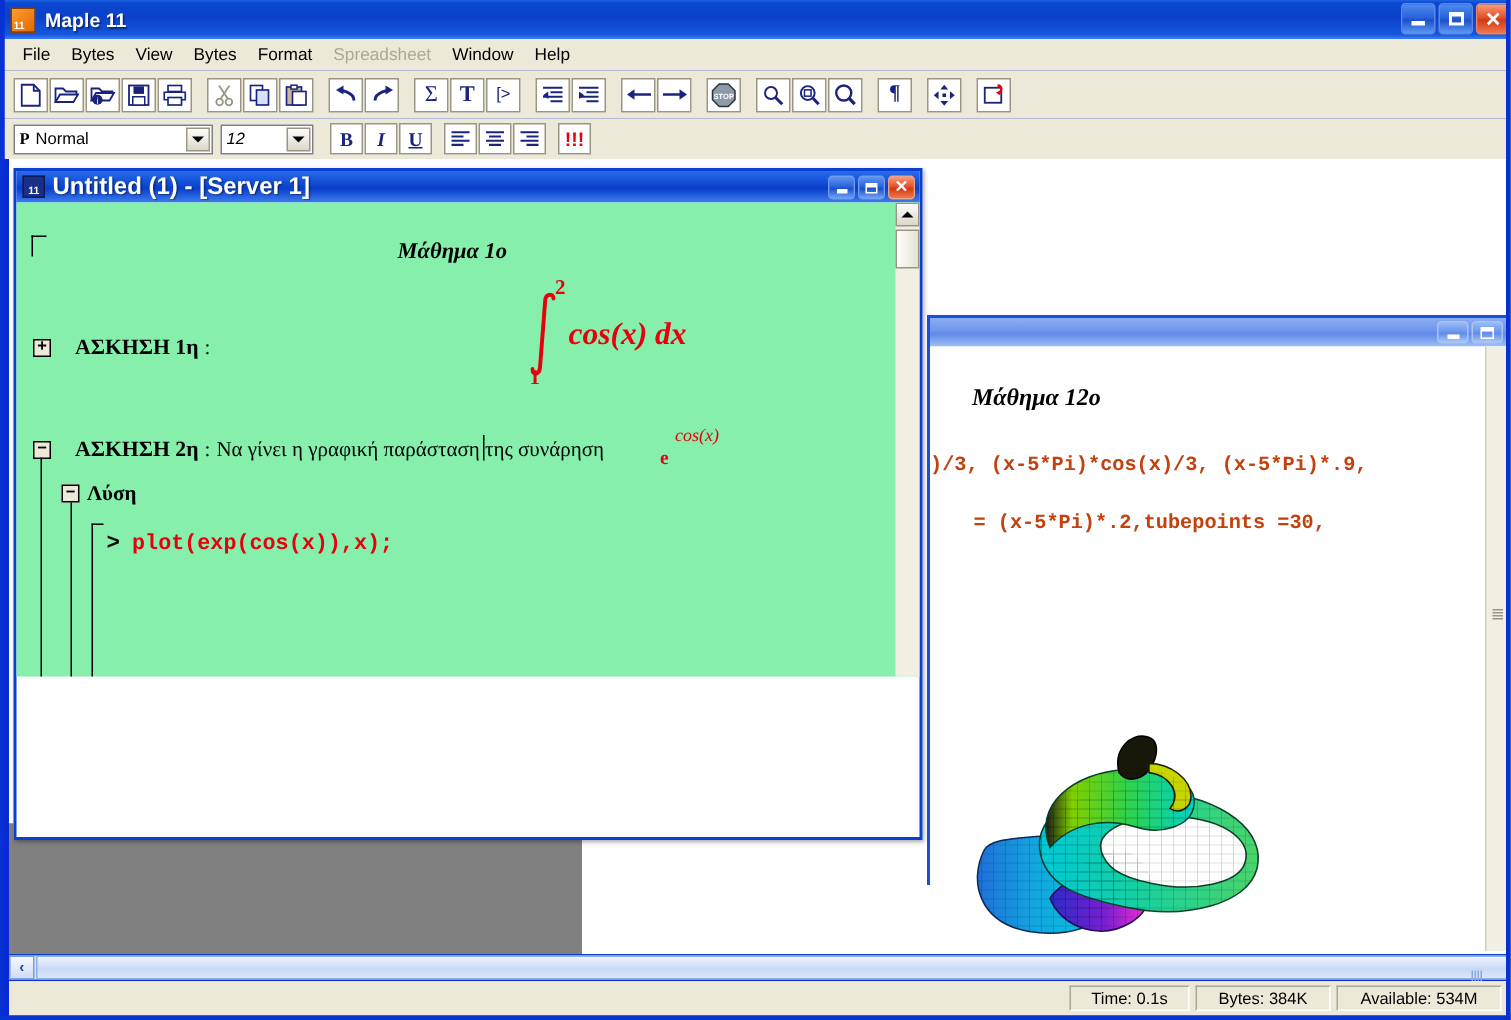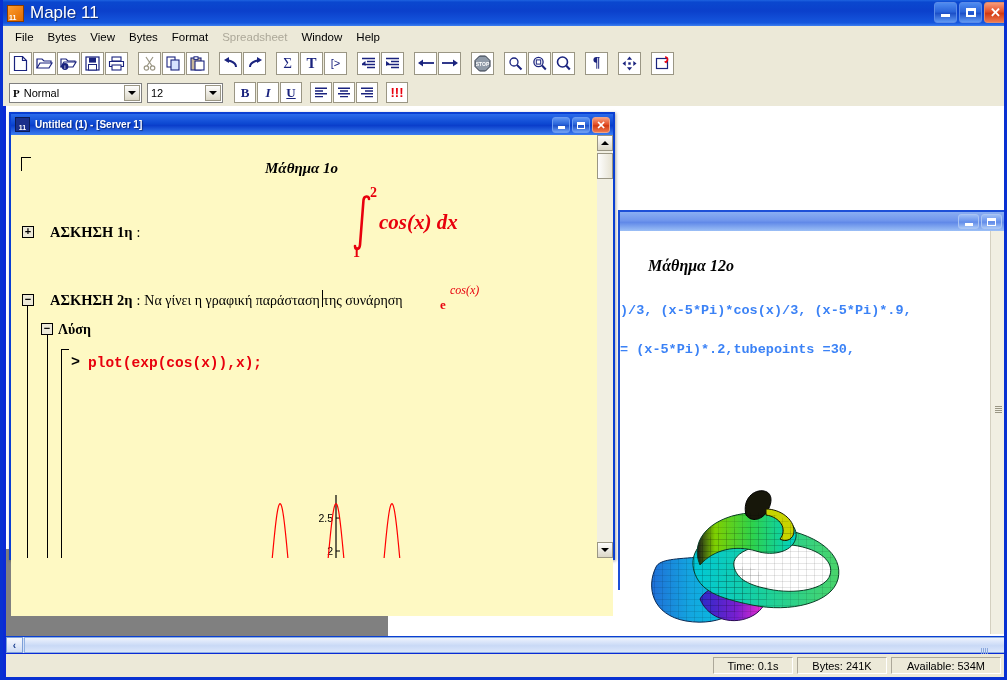--- a/index.html
+++ b/index.html
@@ -31,21 +31,21 @@
   }
   #main-titlebar .tb-icon {
     width: 17px; height: 17px;
     background: linear-gradient(135deg,#ff9d2e,#e06a00);
     border: 1px solid #8a3d00;
     display: flex; align-items: flex-end; justify-content: flex-start;
     font-size: 7px; color: #fff; font-weight: bold;
     padding: 0 0 0 1px; line-height: 7px;
   }
   #main-titlebar .tb-title {
-    color: #fff; font-size: 17px; font-weight: normal;
+    color: #fff; font-size: 13px; font-weight: bold;
     margin-left: 6px;
     text-shadow: 1px 1px 1px rgba(0,0,0,.45);
   }
   .winbtns { position: absolute; right: 3px; top: 2px; display: flex; gap: 2px; }
   .wbtn {
     width: 23px; height: 21px; border-radius: 3px;
     border: 1px solid #5a8ae8;
     display: flex; align-items: center; justify-content: center;
     color: #fff; font-size: 11px; font-weight: bold;
   }
@@ -174,21 +174,21 @@
   .wbtn-sm .glyph-max { width: 9px; height: 8px; border: 1px solid #fff; border-top-width: 3px; }
   #bgwin-body { position: relative; height: 403px; background: #fff; overflow: hidden; }
   #bgwin .heading {
     position: absolute; left: 28px; top: 26px;
     font-family: "Liberation Serif", serif;
     font-size: 16px; font-weight: bold; font-style: italic; color: #000;
   }
   #bgwin .code {
     position: absolute;
     font-family: "Liberation Mono", monospace;
-    font-size: 13.5px; color: #3b82f6; font-weight: bold;
+    font-size: 13.5px; color: #c2410c; font-weight: bold;
     white-space: pre;
   }
   #bgwin-vsb {
     position: absolute; right: 0; top: 19px;
     width: 15px; height: 403px;
     background: #f1efe2;
     border-left: 1px solid #d4d0c0;
   }
   #bgwin-vsb .grip {
     position: absolute; left: 4px; top: 175px;
@@ -215,21 +215,21 @@
   }
   #docwin-title .dwicon {
     width: 15px; height: 15px;
     background: #1a2f8a;
     border: 1px solid #0a1b55;
     color: #fff; font-size: 7px; font-weight: bold;
     display: flex; align-items: flex-end; justify-content: center;
     line-height: 7px;
   }
   #docwin-title .dwtitle {
-    color: #fff; font-size: 10px; font-weight: bold; margin-left: 5px;
+    color: #fff; font-size: 16px; font-weight: bold; margin-left: 5px;
     text-shadow: 1px 1px 1px rgba(0,0,0,.4);
   }
   #docwin-title .dwbtns { position: absolute; right: 3px; top: 3px; display: flex; gap: 2px; }
   .wbtn-md {
     width: 18px; height: 16px; border-radius: 3px;
     border: 1px solid #6c9bf0;
     display: flex; align-items: center; justify-content: center;
     color: #fff;
   }
   .wbtn-md.min, .wbtn-md.max {
@@ -238,22 +238,22 @@
   .wbtn-md.close {
     background: linear-gradient(180deg,#f79b7a 0%, #e4512a 45%, #d23a12 55%, #f0784e 100%);
     border-color: #eda287;
   }
   .wbtn-md .glyph-min { width: 7px; height: 3px; background: #fff; margin-top: 5px; }
   .wbtn-md .glyph-max { width: 8px; height: 7px; border: 1px solid #fff; border-top-width: 3px; }
   .wbtn-md .glyph-x { font-size: 11px; line-height: 10px; font-weight: bold; }
 
   #docwin-body {
     position: relative;
-    width: 602px; height: 481px;
-    background: #fef9c3;
+    width: 602px; height: 316px;
+    background: #86efac;
     overflow: hidden;
   }
   #doc-canvas {
     position: absolute; left: 0; top: 0;
     width: 586px; height: 423px;
     overflow: hidden;
   }
   #docwin-vsb {
     position: absolute; right: 0; top: 0;
     width: 16px; height: 423px;
@@ -566,21 +566,21 @@
   </div>
 
   <div id="toolbar2">
     <div class="combo" style="width:133px;">
       <span style="font-family:'Liberation Serif',serif;font-weight:bold;font-size:11px;margin-right:4px;">P</span>
       <span>Normal</span>
       <span class="arrowbox">
           <span class="tri-down"></span>
         </span>
     </div>
-    <div class="combo" style="width:76px;">
+    <div class="combo" style="width:62px;font-style:italic;">
       <span>12</span>
       <span class="arrowbox">
           <span class="tri-down"></span>
         </span>
     </div>
 
     <div style="width:6px"></div>
 
     <div class="fbtn">
         <span style="font-family:'Liberation Serif',serif;">B</span>
@@ -633,21 +633,21 @@
         <div class="wbtn-sm">
             <span class="glyph-min"></span>
           </div>
         <div class="wbtn-sm">
             <span class="glyph-max"></span>
           </div>
       </div>
       <div id="bgwin-body">
         <div class="heading">Μάθημα 12ο</div>
         <div class="code" style="left:0px;  top:72px;">)/3, (x-5*Pi)*cos(x)/3, (x-5*Pi)*.9,</div>
-        <div class="code" style="left:0px;  top:111px;">= (x-5*Pi)*.2,tubepoints =30,</div>
+        <div class="code" style="left:0px;  top:111px;padding-left:29px;">= (x-5*Pi)*.2,tubepoints =30,</div>
 
         <svg id="tubeplot" width="280" height="150" viewBox="0 0 280 150">
           <defs>
             <linearGradient id="gTopGreen" x1="0" y1="0" x2="1" y2="0">
               <stop offset="0%" stop-color="#1a1a1a"></stop>
                 <stop offset="18%" stop-color="#7fd000"></stop>
               <stop offset="55%" stop-color="#2fd24a"></stop>
                 <stop offset="100%" stop-color="#00d2c8"></stop>
             </linearGradient>
             <linearGradient id="gRing" x1="0" y1="0" x2="1" y2="0">
@@ -828,17 +828,17 @@
   <div id="mdi-hsb">
     <div class="hsb-left">‹</div>
     <div class="hsb-track">
       <span class="hsb-grip"><i></i><i></i><i></i><i></i></span>
     </div>
   </div>
 
   <div id="statusbar">
     <div class="sb-spacer"></div>
     <div class="sb-panel" style="min-width:80px;">Time:  0.1s</div>
-    <div class="sb-panel" style="min-width:90px;">Bytes:  241K</div>
+    <div class="sb-panel" style="min-width:90px;">Bytes:  384K</div>
     <div class="sb-panel" style="min-width:110px;">Available: 534M</div>
   </div>
 
 </div>
 
 </body></html>

